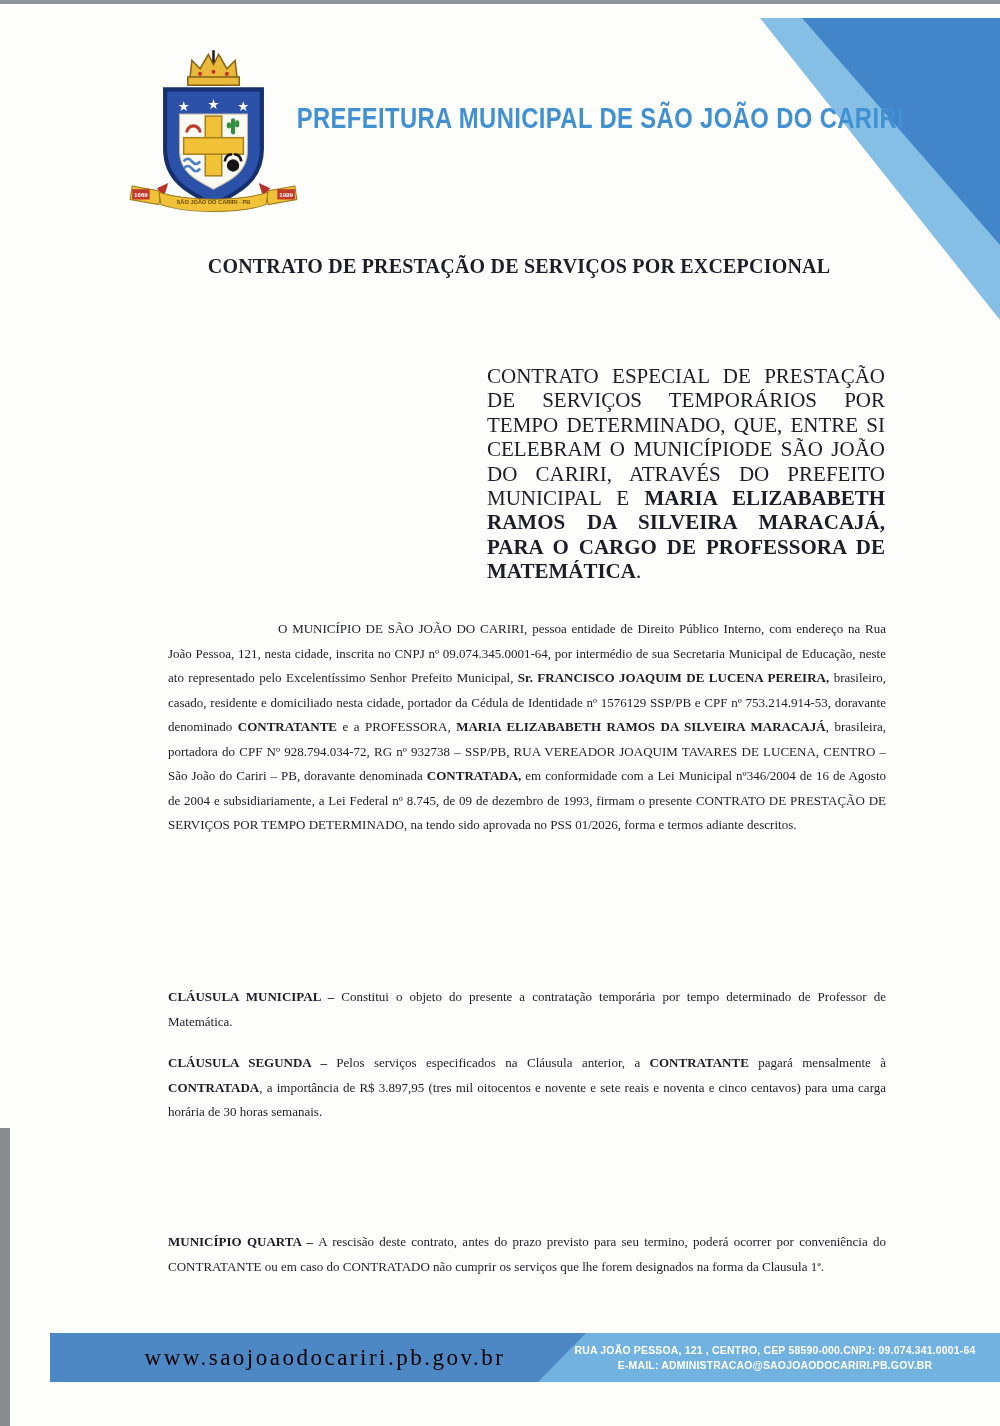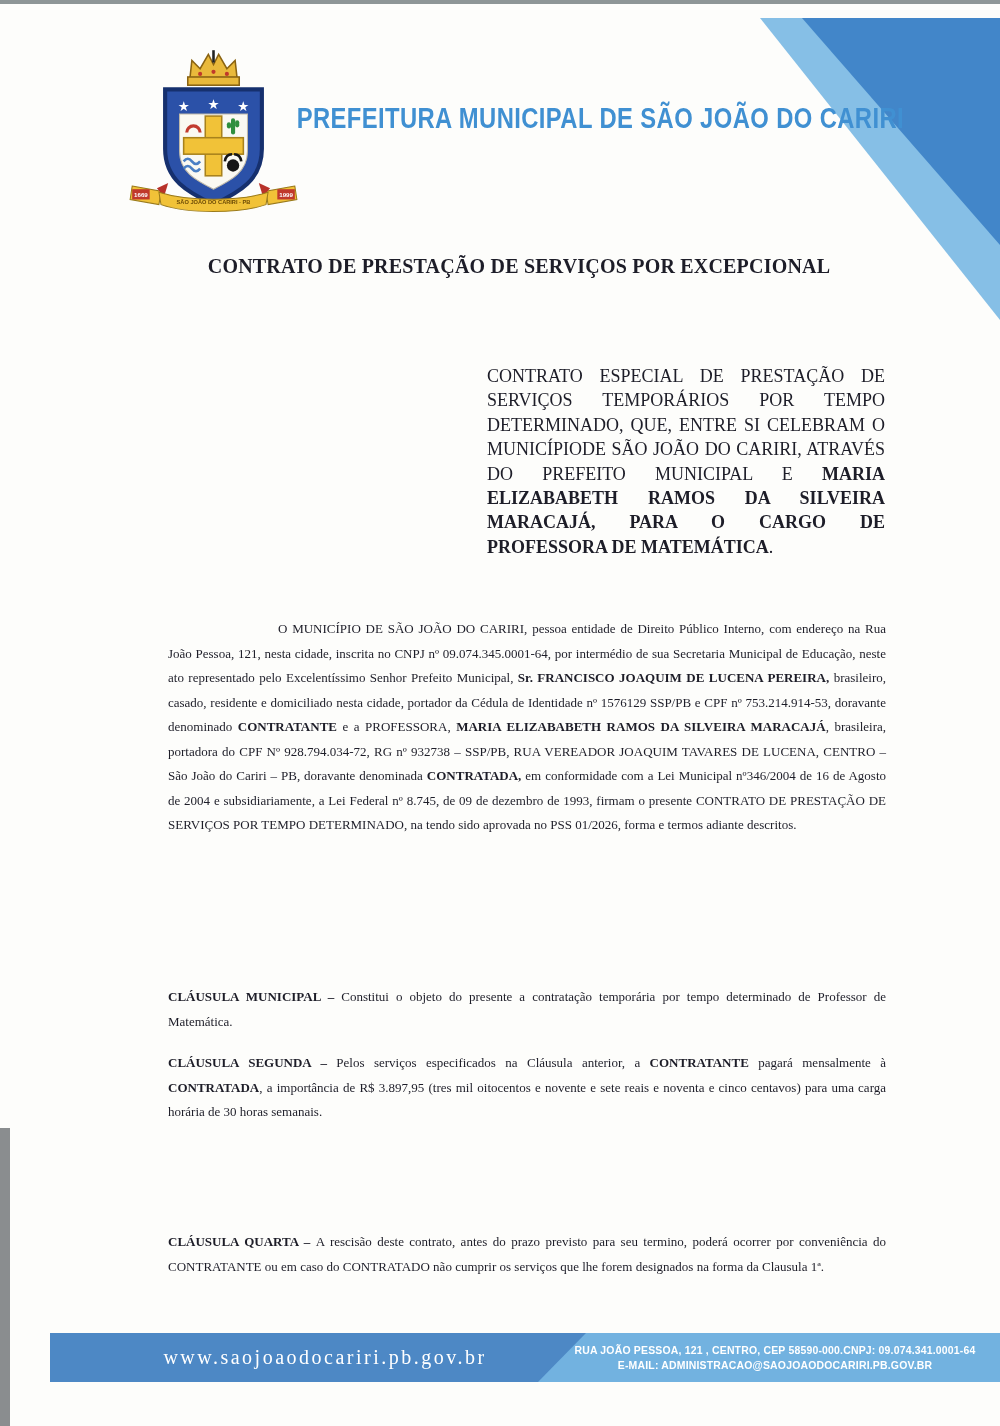--- a/index.html
+++ b/index.html
@@ -39,21 +39,21 @@
   .doc-title {
     position: absolute; left: 160px; top: 253px; width: 718px;
     text-align: center;
     font-weight: bold;
     font-size: 20px;
     line-height: 1.3;
     letter-spacing: 0.2px;
   }
   .preamble {
     position: absolute; left: 487px; top: 364px; width: 398px;
-    font-size: 18px;
+    font-size: 21px;
     line-height: 24.4px;
     text-align: justify;
   }
   .para {
     position: absolute; left: 168px; width: 718px;
     font-size: 13px;
     line-height: 24.5px;
     text-align: justify;
   }
   .opening { top: 617px; text-indent: 110px; }
@@ -68,23 +68,23 @@
     background: #4d88c5;
   }
   .footer-light {
     position: absolute; left: 488px; top: 0; width: 462px; height: 100%;
     background: #72b2e0;
     clip-path: polygon(48px 0, 100% 0, 100% 100%, 0 100%);
   }
   .footer-website {
     position: absolute; left: 95px; top: 0; width: 360px; height: 100%;
     display: flex; align-items: center; justify-content: center;
-    color: #ffffff;
+    color: #000000;
     font-family: "Liberation Serif", serif;
-    font-size: 20px;
+    font-size: 23px;
     letter-spacing: 2.5px;
     text-align: right;
   }
   .footer-address {
     position: absolute; left: 505px; top: 0; width: 440px; height: 100%;
     display: flex; flex-direction: column; align-items: center; justify-content: center;
     color: #ffffff;
     font-family: "Liberation Sans", sans-serif;
     font-weight: bold;
     font-size: 11px;
@@ -162,21 +162,21 @@
   <div class="doc-title">
     <div>CONTRATO DE PRESTAÇÃO DE SERVIÇOS POR EXCEPCIONAL</div>
   </div>
 
   <div class="preamble"><span>CONTRATO ESPECIAL DE PRESTAÇÃO DE SERVIÇOS TEMPORÁRIOS POR TEMPO DETERMINADO, QUE, ENTRE SI CELEBRAM O MUNICÍPIODE SÃO JOÃO DO CARIRI, ATRAVÉS DO PREFEITO MUNICIPAL E </span><span class="bold">MARIA ELIZABABETH RAMOS DA SILVEIRA MARACAJÁ, PARA O CARGO DE PROFESSORA DE MATEMÁTICA</span><span>.</span></div>
 
   <div class="para opening"><span>O MUNICÍPIO DE SÃO JOÃO DO CARIRI, pessoa entidade de Direito Público Interno, com endereço na Rua João Pessoa, 121, nesta cidade, inscrita no CNPJ nº 09.074.345.0001-64, por intermédio de sua Secretaria Municipal de Educação, neste ato representado pelo Excelentíssimo Senhor Prefeito Municipal, </span><span class="bold">Sr. FRANCISCO JOAQUIM DE LUCENA PEREIRA,</span><span> brasileiro, casado, residente e domiciliado nesta cidade, portador da Cédula de Identidade nº 1576129 SSP/PB e CPF nº 753.214.914-53, doravante denominado </span><span class="bold">CONTRATANTE</span><span> e a PROFESSORA, </span><span class="bold">MARIA ELIZABABETH RAMOS DA SILVEIRA MARACAJÁ</span><span>, brasileira, portadora do CPF Nº 928.794.034-72, RG nº 932738 – SSP/PB, RUA VEREADOR JOAQUIM TAVARES DE LUCENA, CENTRO – São João do Cariri – PB, doravante denominada </span><span class="bold">CONTRATADA,</span><span> em conformidade com a Lei Municipal nº346/2004 de 16 de Agosto de 2004 e subsidiariamente, a Lei Federal nº 8.745, de 09 de dezembro de 1993, firmam o presente CONTRATO DE PRESTAÇÃO DE SERVIÇOS POR TEMPO DETERMINADO, na tendo sido aprovada no PSS 01/2026, forma e termos adiante descritos.</span></div>
 
   <div class="para clause-1"><span class="bold">CLÁUSULA MUNICIPAL – </span><span>Constitui o objeto do presente a contratação temporária por tempo determinado de Professor de Matemática.</span></div>
   <div class="para clause-2"><span class="bold">CLÁUSULA SEGUNDA – </span><span>Pelos serviços especificados na Cláusula anterior, a </span><span class="bold">CONTRATANTE</span><span> pagará mensalmente à </span><span class="bold">CONTRATADA</span><span>, a importância de R$ 3.897,95 (tres mil oitocentos e novente e sete reais e noventa e cinco centavos) para uma carga horária de 30 horas semanais.</span></div>
-  <div class="para clause-4"><span class="bold">CLÁUSULA QUARTA – </span><span>A rescisão deste contrato, antes do prazo previsto para seu termino, poderá ocorrer por conveniência do CONTRATANTE ou em caso do CONTRATADO não cumprir os serviços que lhe forem designados na forma da Clausula 1ª.</span></div>
+  <div class="para clause-4"><span class="bold">MUNICÍPIO QUARTA – </span><span>A rescisão deste contrato, antes do prazo previsto para seu termino, poderá ocorrer por conveniência do CONTRATANTE ou em caso do CONTRATADO não cumprir os serviços que lhe forem designados na forma da Clausula 1ª.</span></div>
 
   <div class="footer-bar">
     <div class="footer-light"></div>
     <div class="footer-website">www.saojoaodocariri.pb.gov.br</div>
     <div class="footer-address">
       <div>RUA JOÃO PESSOA, 121 , CENTRO, CEP 58590-000.CNPJ: 09.074.341.0001-64</div>
       <div>E-MAIL: ADMINISTRACAO@SAOJOAODOCARIRI.PB.GOV.BR</div>
     </div>
   </div>
 

